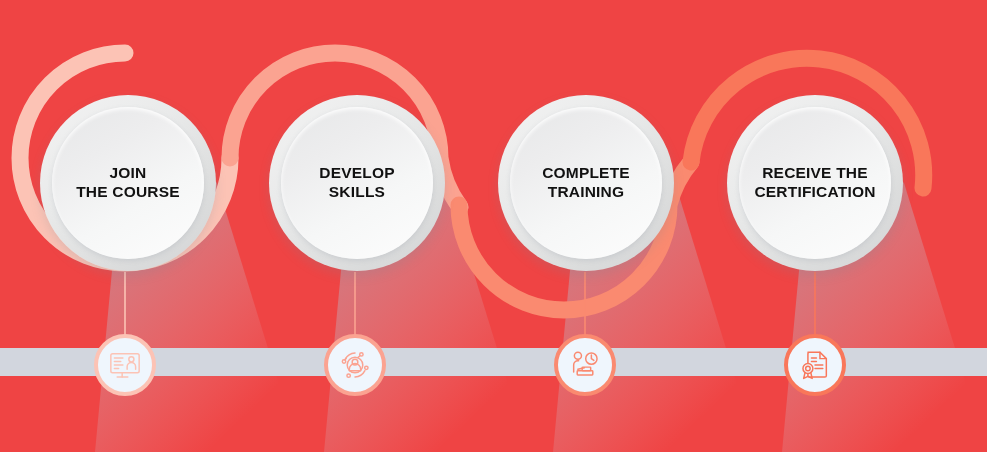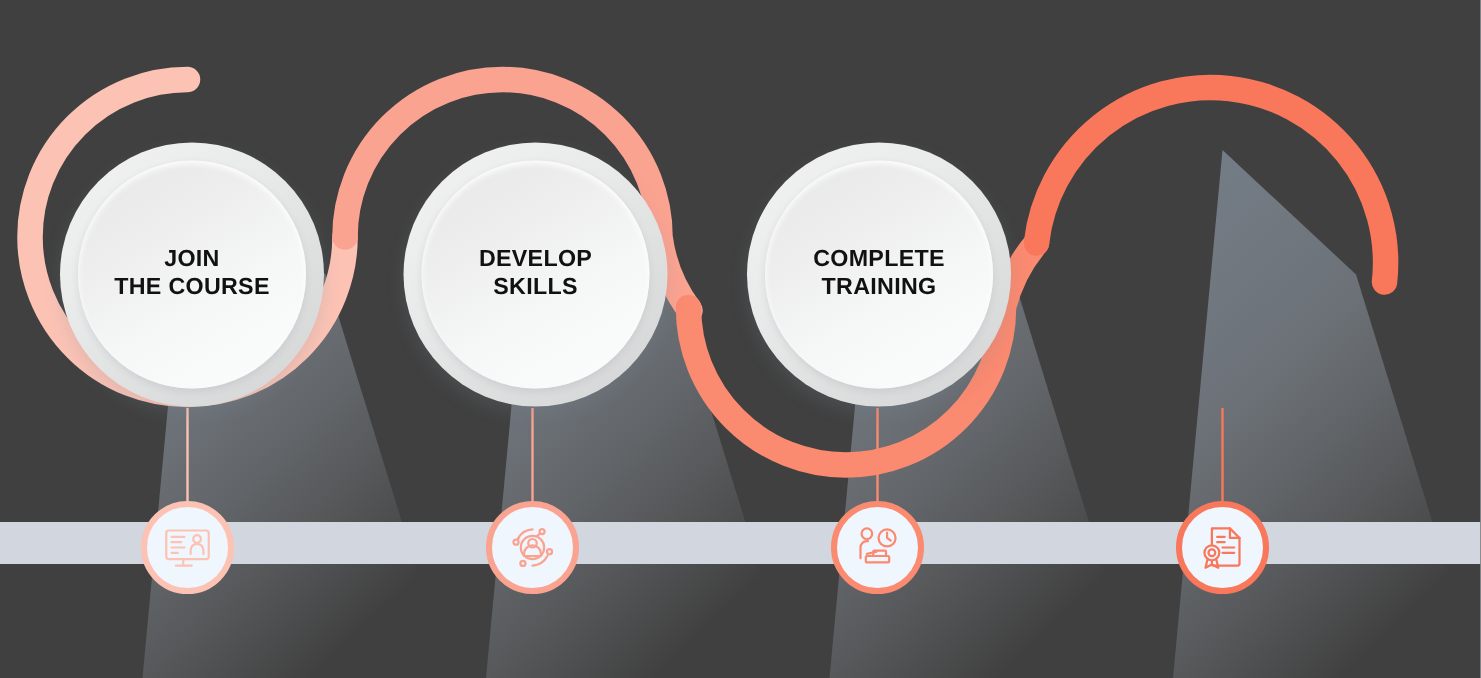--- a/index.html
+++ b/index.html
@@ -10,21 +10,21 @@
     width: 987px;
     height: 452px;
     background: #eef5fc;
     font-family: "Liberation Sans", sans-serif;
     overflow: hidden;
   }
   #stage {
     position: relative;
     width: 987px;
     height: 452px;
-    background: #404040;
+    background: #ef4444;
     overflow: hidden;
   }
 
   
   .ground-band {
     position: absolute;
     left: 0;
     top: 348px;
     width: 987px;
     height: 28px;
@@ -149,20 +149,26 @@
     </div>
   </div>
 
   <div class="step-node" style="left:269px; top:95px;">
     <div class="inner-disc">
       <div class="step-label">DEVELOP
 SKILLS</div>
     </div>
   </div>
 
+  <div class="step-node" style="left:727px; top:95px;">
+    <div class="inner-disc">
+      <div class="step-label">RECEIVE THE
+CERTIFICATION</div>
+    </div>
+  </div>
 
   <div class="icon-badge" style="left:94px; top:334px; border:4px solid #fcc3b5;">
     <svg width="34" height="34" viewBox="0 0 48 48">
       <g fill="none" stroke="#fcc3b5" stroke-width="2.1" stroke-linecap="round" stroke-linejoin="round">
         <rect x="4" y="8" width="40" height="27" rx="2.5"></rect>
         <line x1="20" y1="35" x2="20" y2="41"></line>
         <line x1="13" y1="41" x2="28" y2="41"></line>
         <line x1="9" y1="14" x2="21" y2="14"></line>
         <line x1="9" y1="19" x2="18" y2="19"></line>
         <line x1="9" y1="24" x2="21" y2="24"></line>

